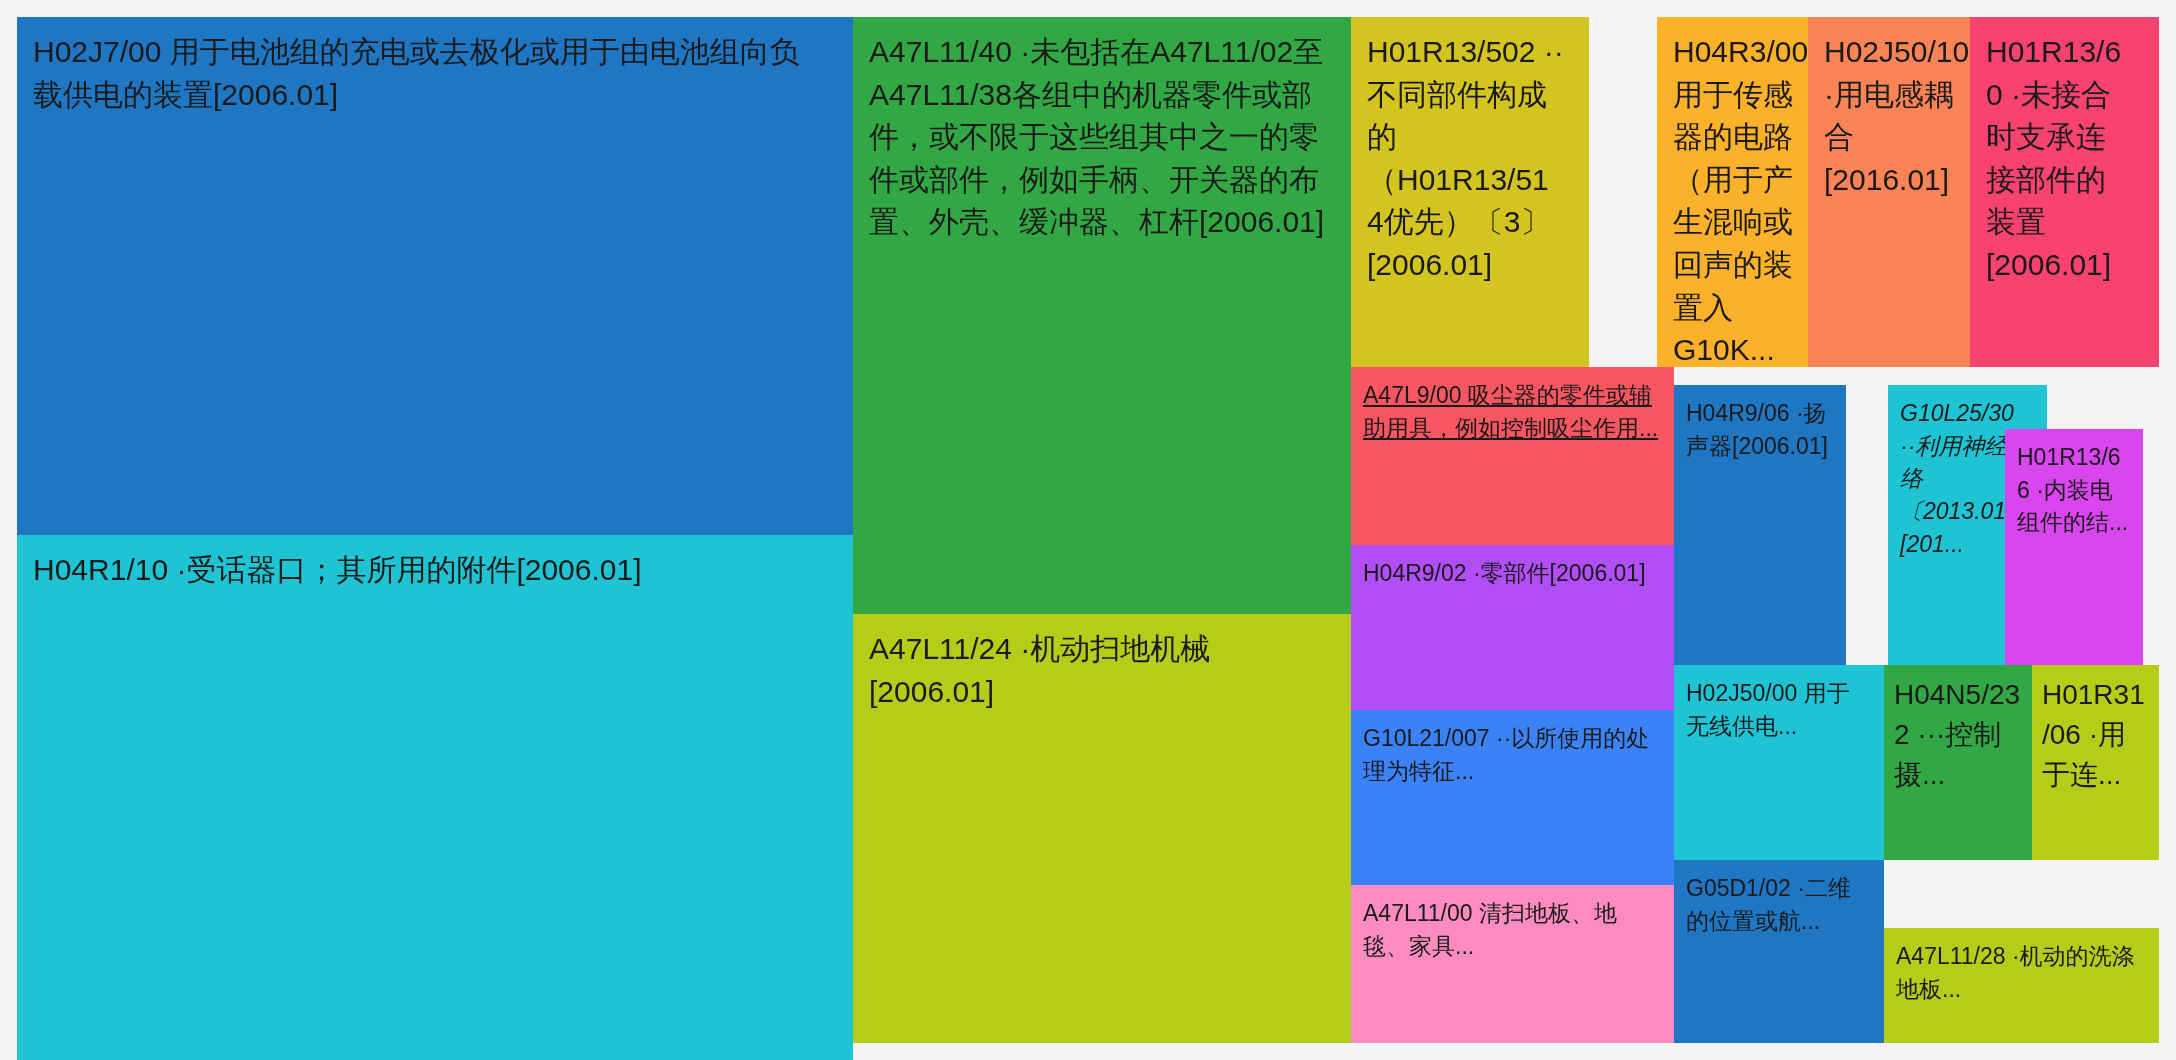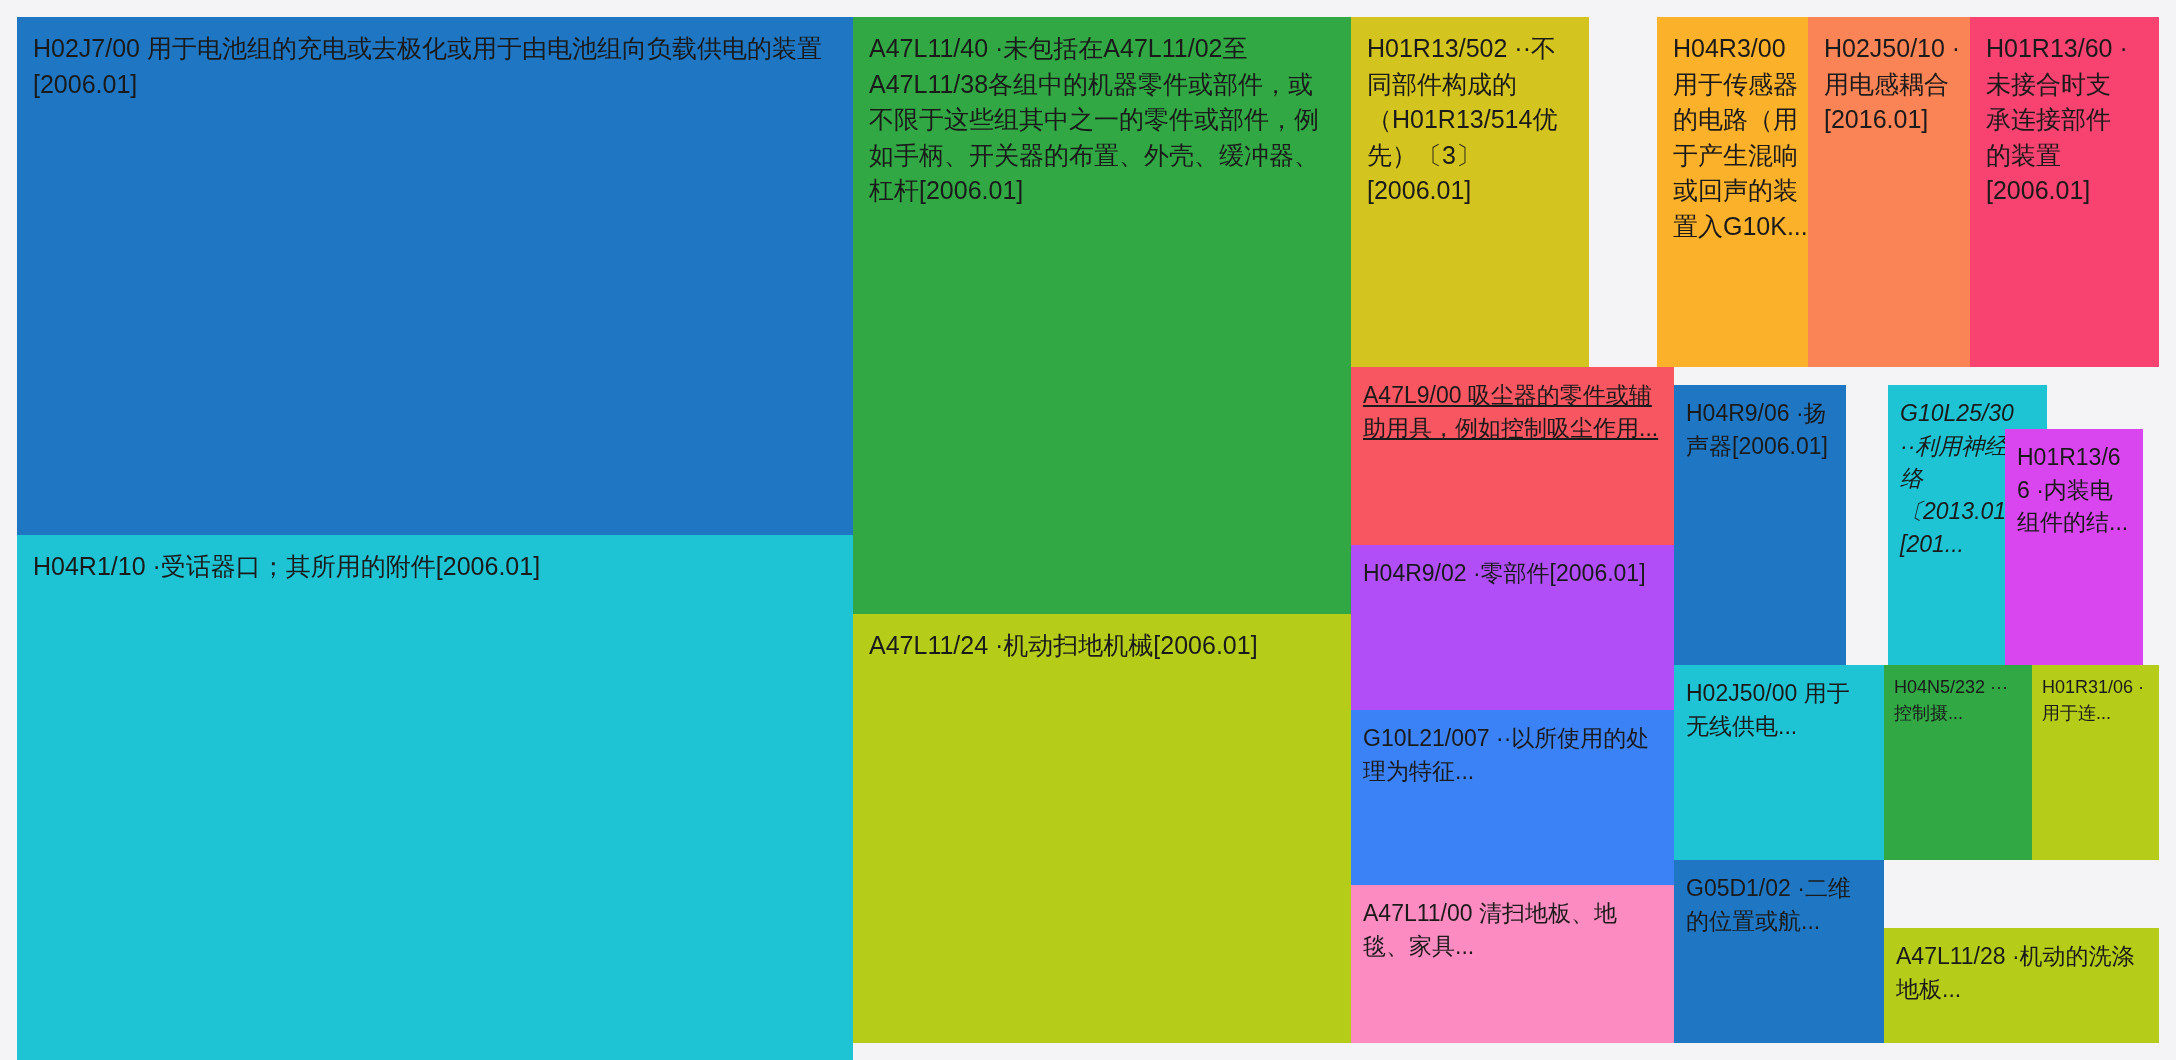--- a/index.html
+++ b/index.html
@@ -19,33 +19,33 @@
     background: #f4f4f6;
     overflow: hidden;
   }
   .tile {
     position: absolute;
     box-sizing: border-box;
     overflow: hidden;
     color: #1a1a1a;
     padding: 14px 25px 10px 16px;
     line-height: 1.42;
-    font-size: 25px;
+    font-size: 30px;
     word-break: break-word;
   }
   .tile .label {
     display: block;
     white-space: pre-wrap;
   }
   .tile.small {
     font-size: 23px;
     padding: 12px 12px 8px 12px;
   }
   .tile.tiny {
-    font-size: 18px;
+    font-size: 28px;
     padding: 10px 10px 6px 10px;
   }
 </style>
 </head>
 <body>
 
 <div id="treemap" style="background: rgb(244, 244, 246);">
     <div class="tile" style="left: 17px; top: 17px; width: 836px; height: 518px; background: rgb(31, 119, 196);">
       <span class="label">H02J7/00 用于电池组的充电或去极化或用于由电池组向负载供电的装置[2006.01]</span>
     </div>

